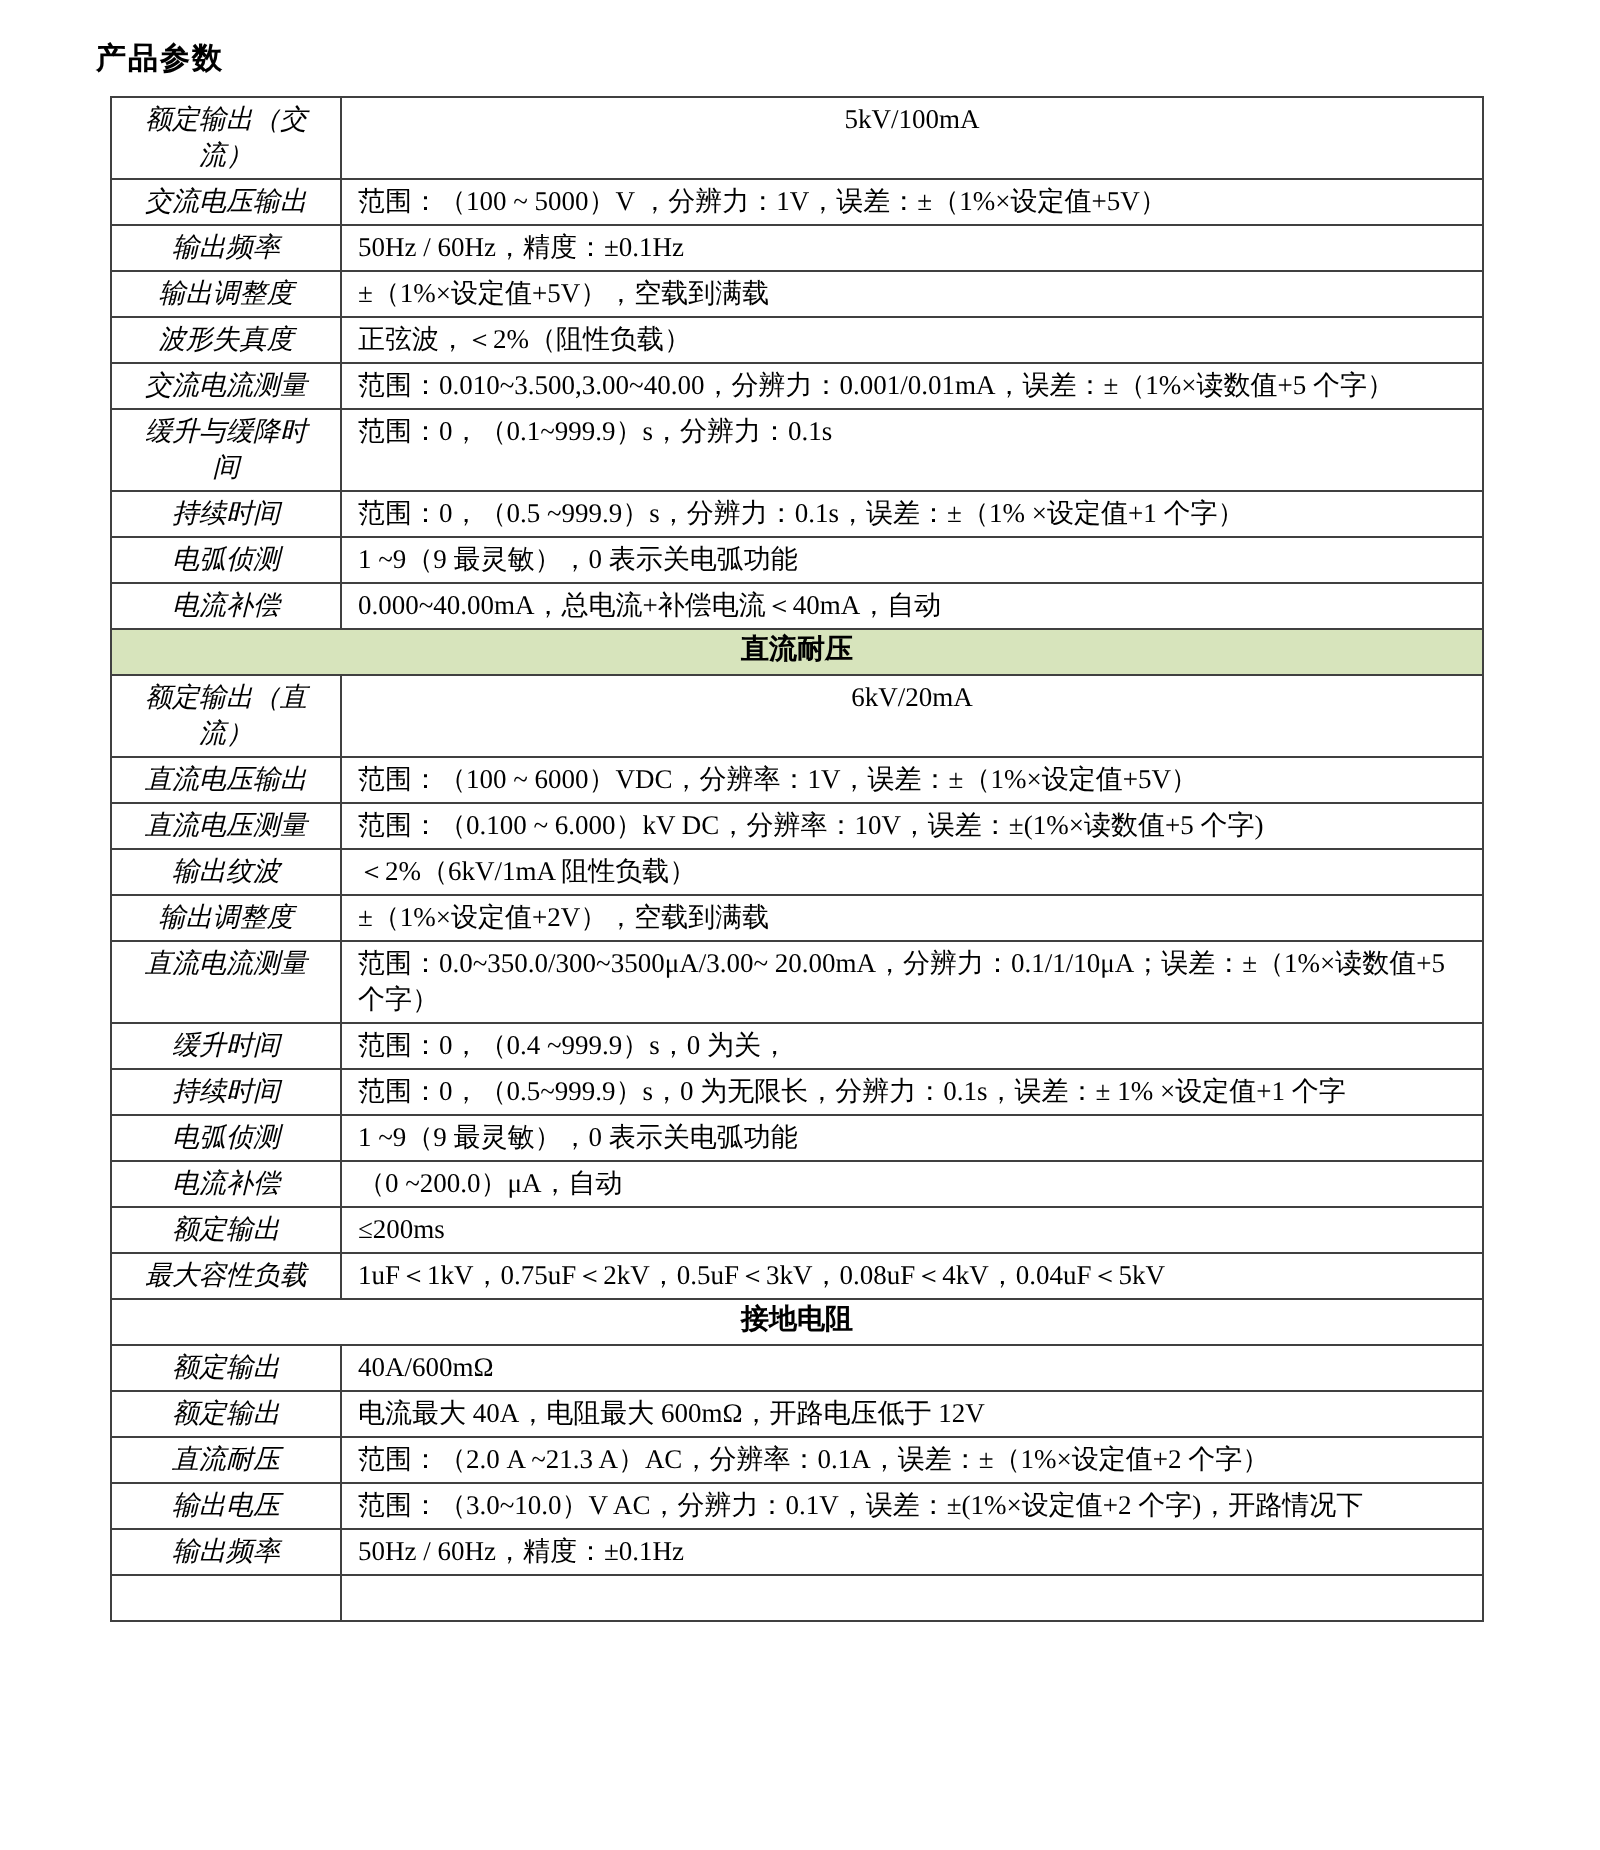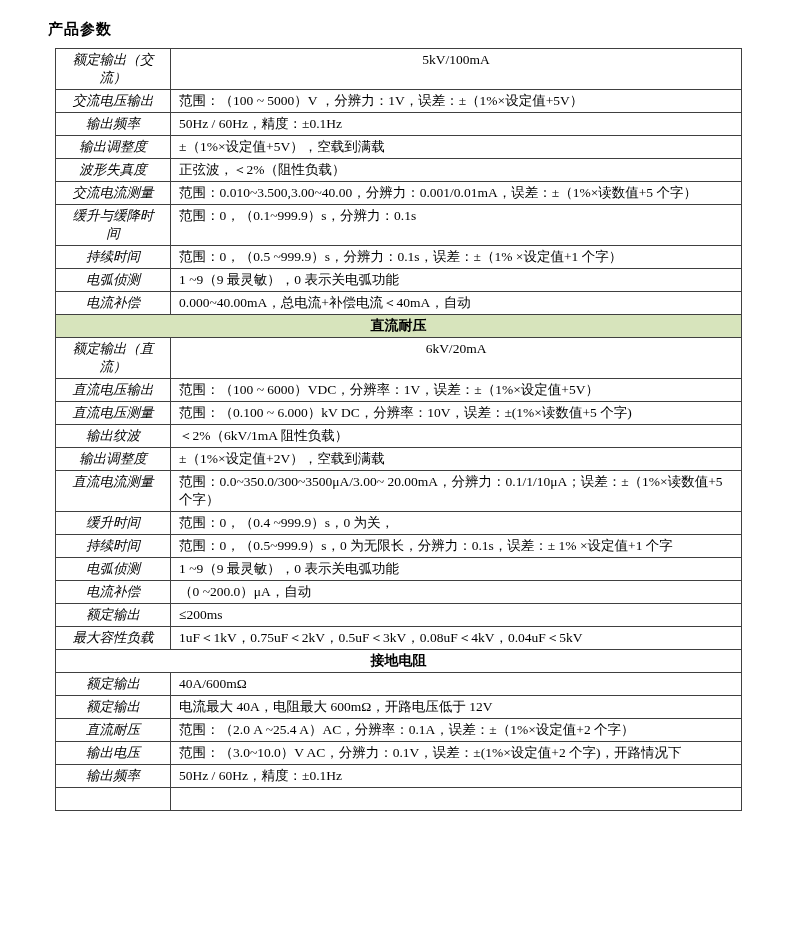--- a/index.html
+++ b/index.html
@@ -164,21 +164,21 @@
         <tr>
           <td class="param-label">额定输出</td>
           <td class="param-value">40A/600mΩ</td>
         </tr>
         <tr>
           <td class="param-label">额定输出</td>
           <td class="param-value">电流最大 40A，电阻最大 600mΩ，开路电压低于 12V</td>
         </tr>
         <tr>
           <td class="param-label">直流耐压</td>
-          <td class="param-value">范围：（2.0 A ~25.4 A）AC，分辨率：0.1A，误差：±（1%×设定值+2 个字）</td>
+          <td class="param-value">范围：（2.0 A ~21.3 A）AC，分辨率：0.1A，误差：±（1%×设定值+2 个字）</td>
         </tr>
         <tr>
           <td class="param-label">输出电压</td>
           <td class="param-value">范围：（3.0~10.0）V AC，分辨力：0.1V，误差：±(1%×设定值+2 个字)，开路情况下</td>
         </tr>
         <tr>
           <td class="param-label">输出频率</td>
           <td class="param-value">50Hz / 60Hz，精度：±0.1Hz</td>
         </tr>
         <tr>

